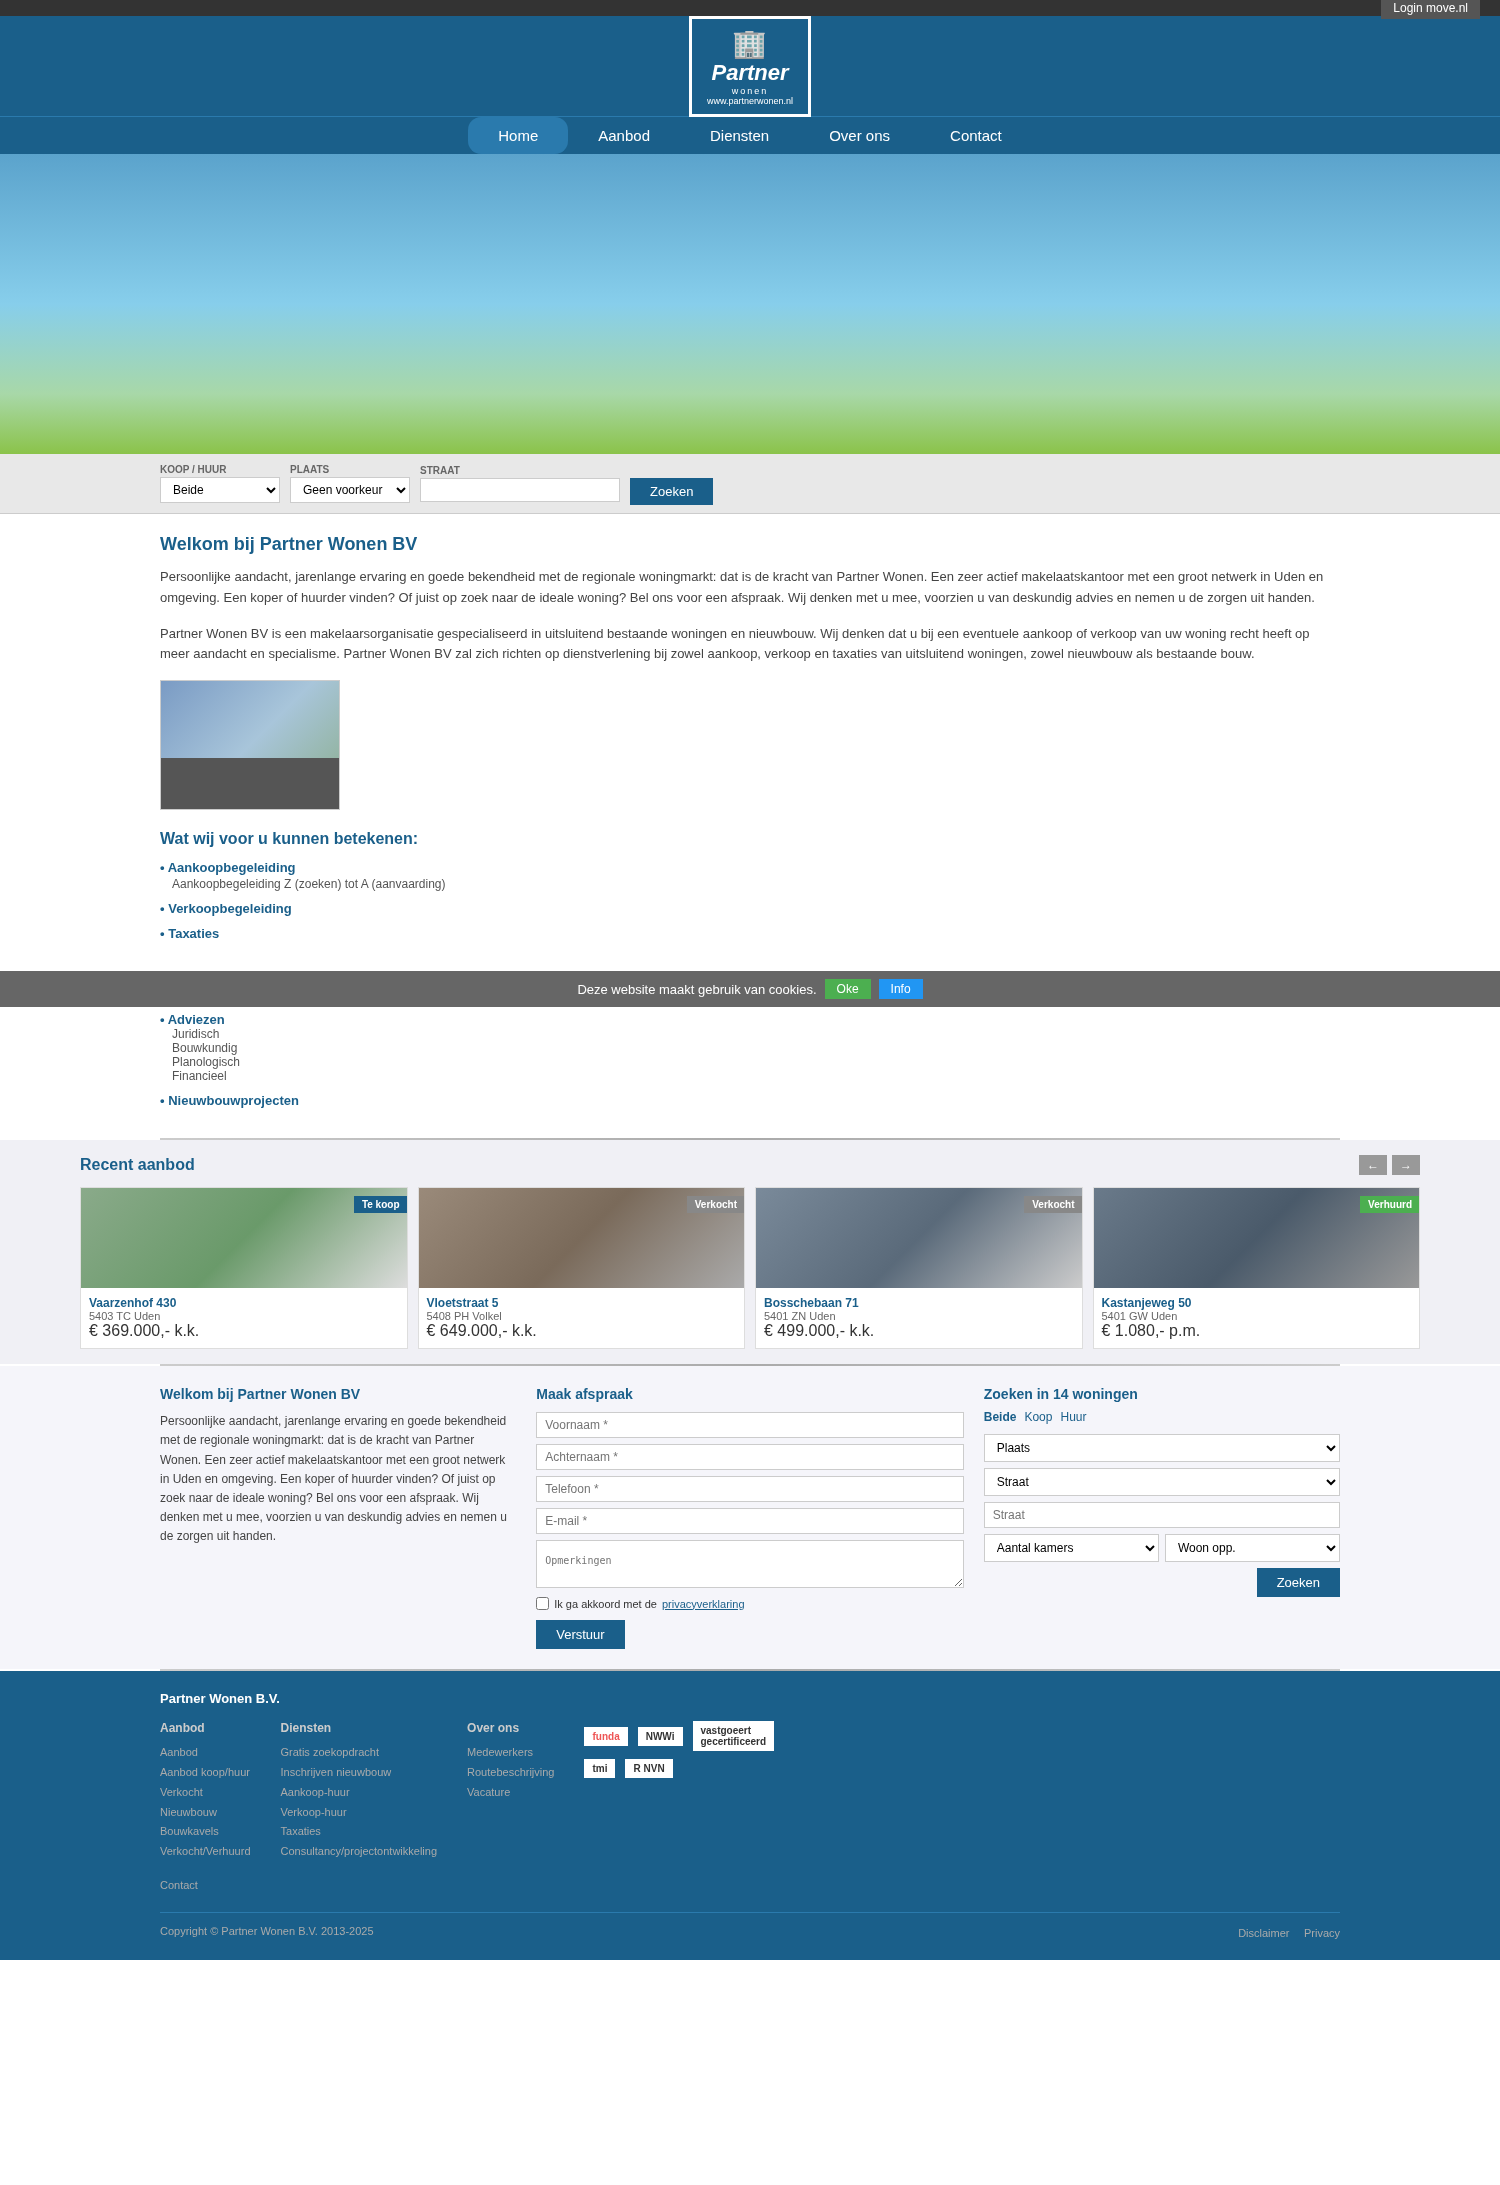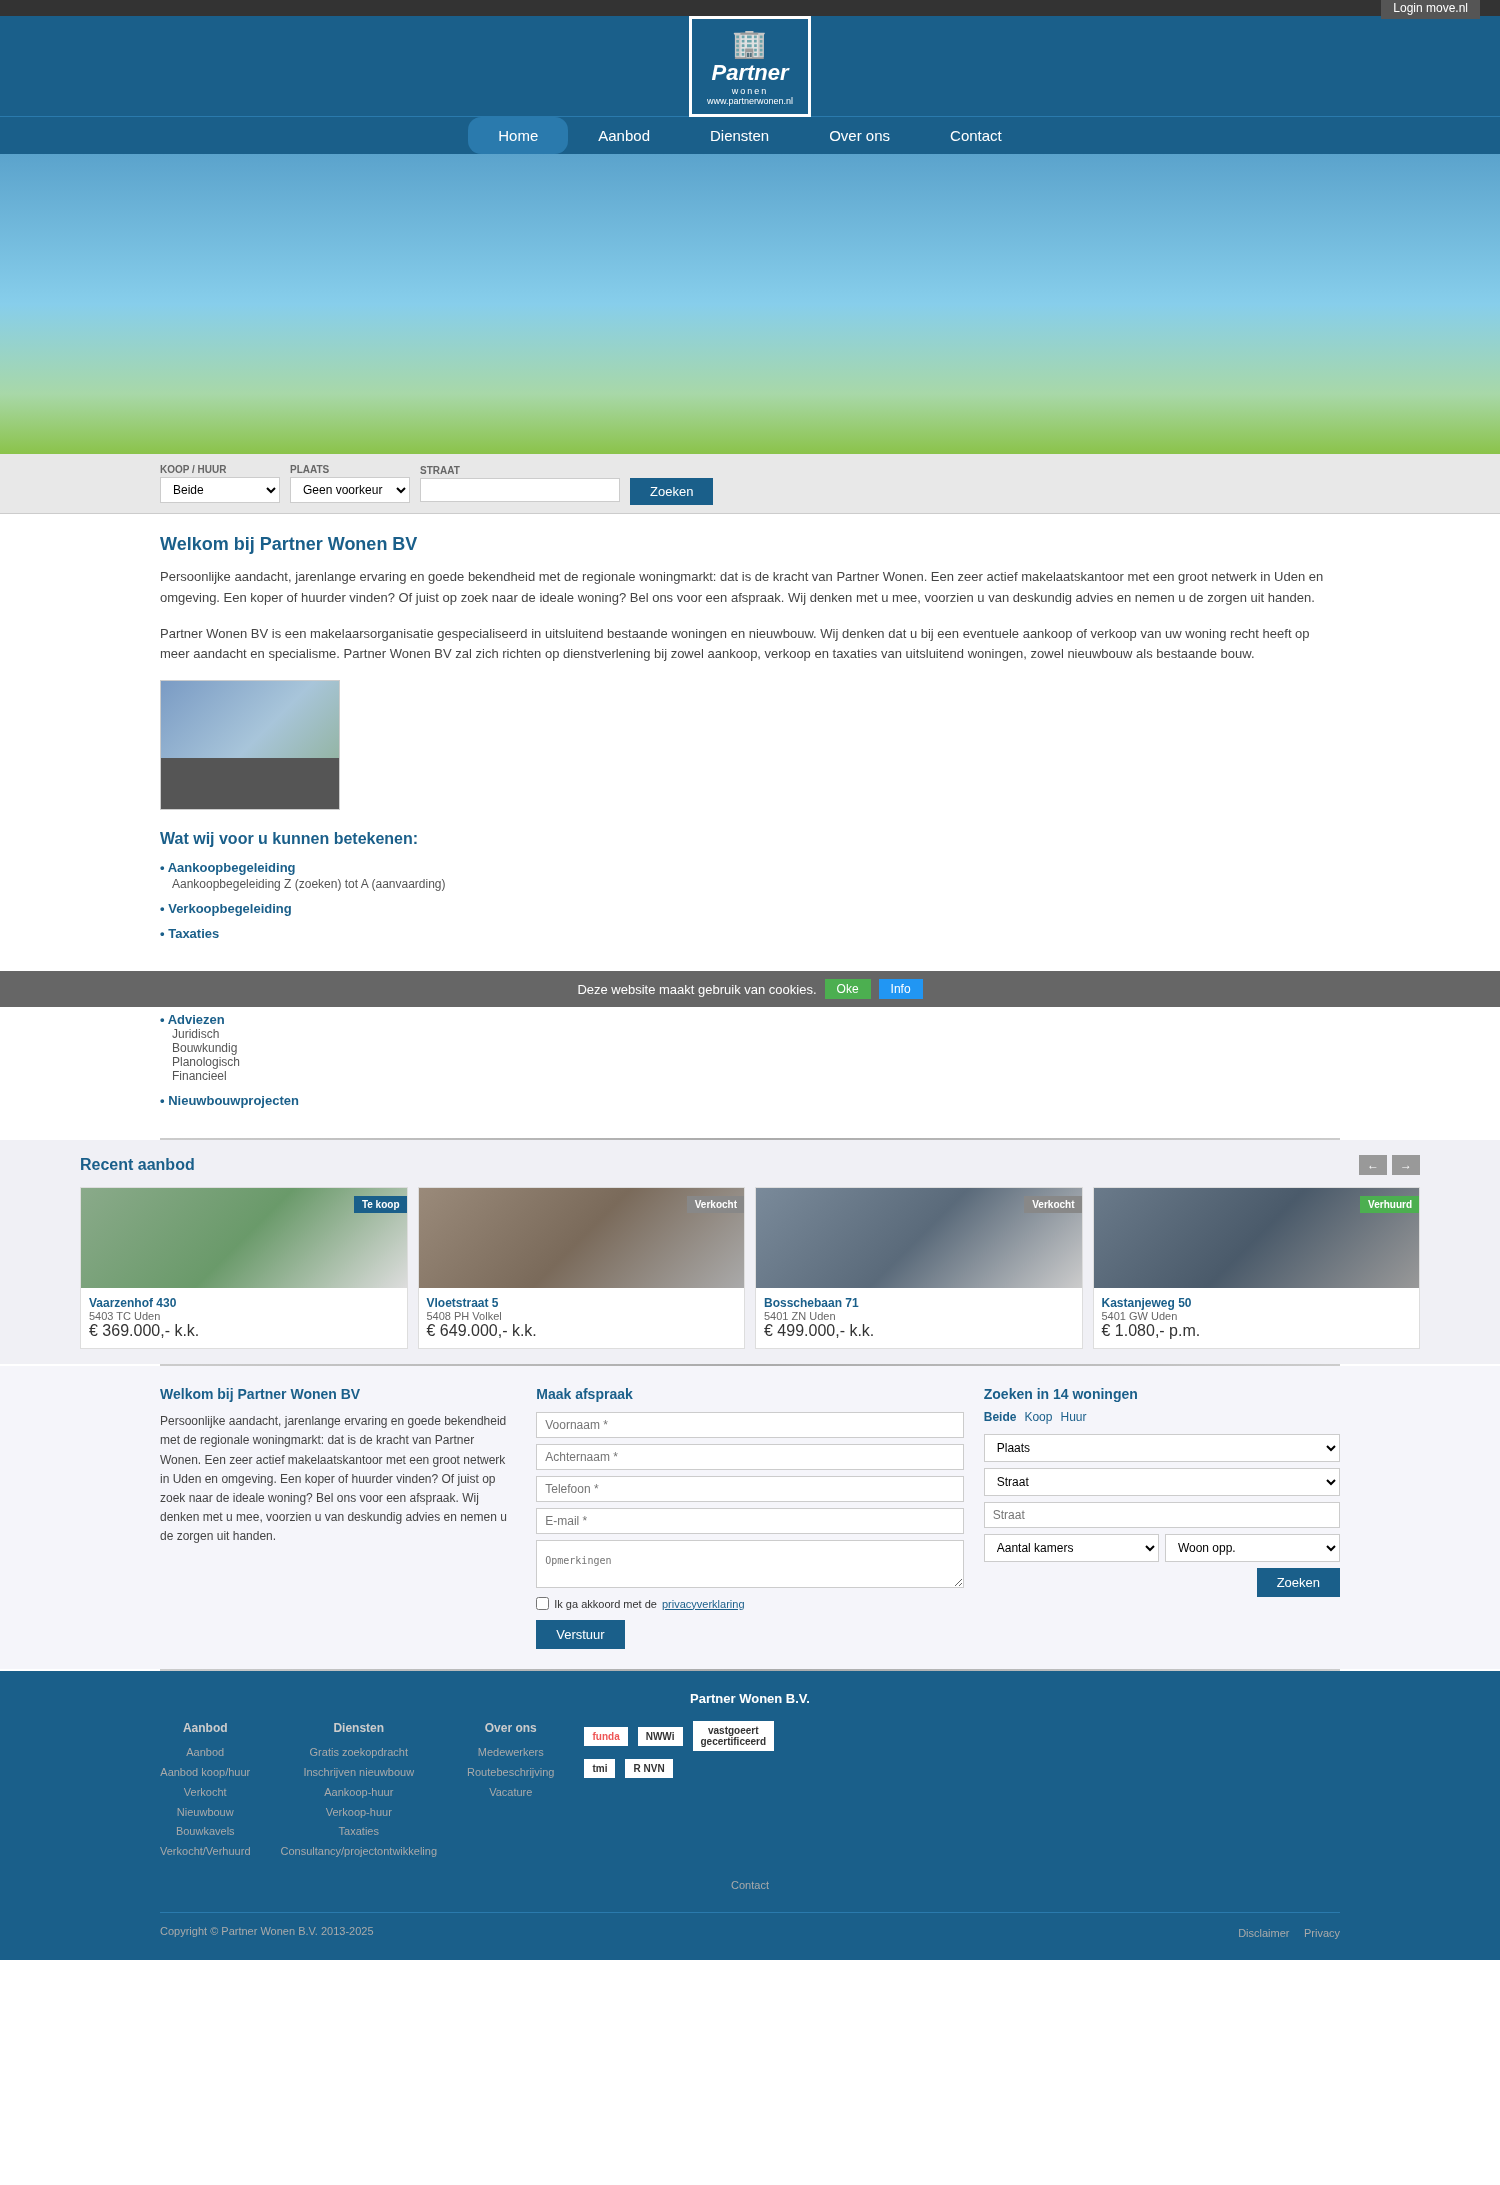--- a/index.html
+++ b/index.html
@@ -99,21 +99,21 @@
     .search-dropdown { width: 100%; padding: 5px 8px; border: 1px solid #ccc; font-size: 12px; margin-bottom: 6px; background: #fff; }
     .search-input { width: 100%; padding: 5px 8px; border: 1px solid #ccc; font-size: 12px; margin-bottom: 6px; }
     .search-row { display: flex; gap: 6px; margin-bottom: 6px; }
     .search-row select { flex: 1; padding: 5px 8px; border: 1px solid #ccc; font-size: 12px; background: #fff; }
     .search-submit { background: #1a5f8a; color: #fff; border: none; padding: 7px 20px; cursor: pointer; font-size: 13px; float: right; }
 
     
     .section-divider { height: 2px; background: linear-gradient(90deg, #ccc, #aaa, #ccc); margin: 0 160px; }
 
     
-    footer { background: #1a5f8a; color: #fff; padding: 20px 160px; text-align: center; }
+    footer { background: #1a5f8a; color: #fff; padding: 20px 160px; }
     .footer-company { font-size: 13px; font-weight: bold; margin-bottom: 15px; }
     .footer-cols { display: flex; gap: 30px; }
     .footer-col h4 { font-size: 12px; font-weight: bold; margin-bottom: 8px; color: #ccc; }
     .footer-col a { display: block; color: #aaa; text-decoration: none; font-size: 11px; line-height: 1.8; }
     .footer-logos { display: flex; gap: 10px; align-items: center; }
     .footer-logo { background: #fff; color: #333; padding: 4px 8px; font-size: 10px; font-weight: bold; }
     .footer-logo.funda { color: #e55; }
     .footer-bottom { margin-top: 20px; border-top: 1px solid #2a7aad; padding-top: 12px; display: flex; justify-content: space-between; }
     .footer-bottom-text { font-size: 11px; color: #aaa; }
     .footer-bottom a { color: #aaa; text-decoration: none; }

